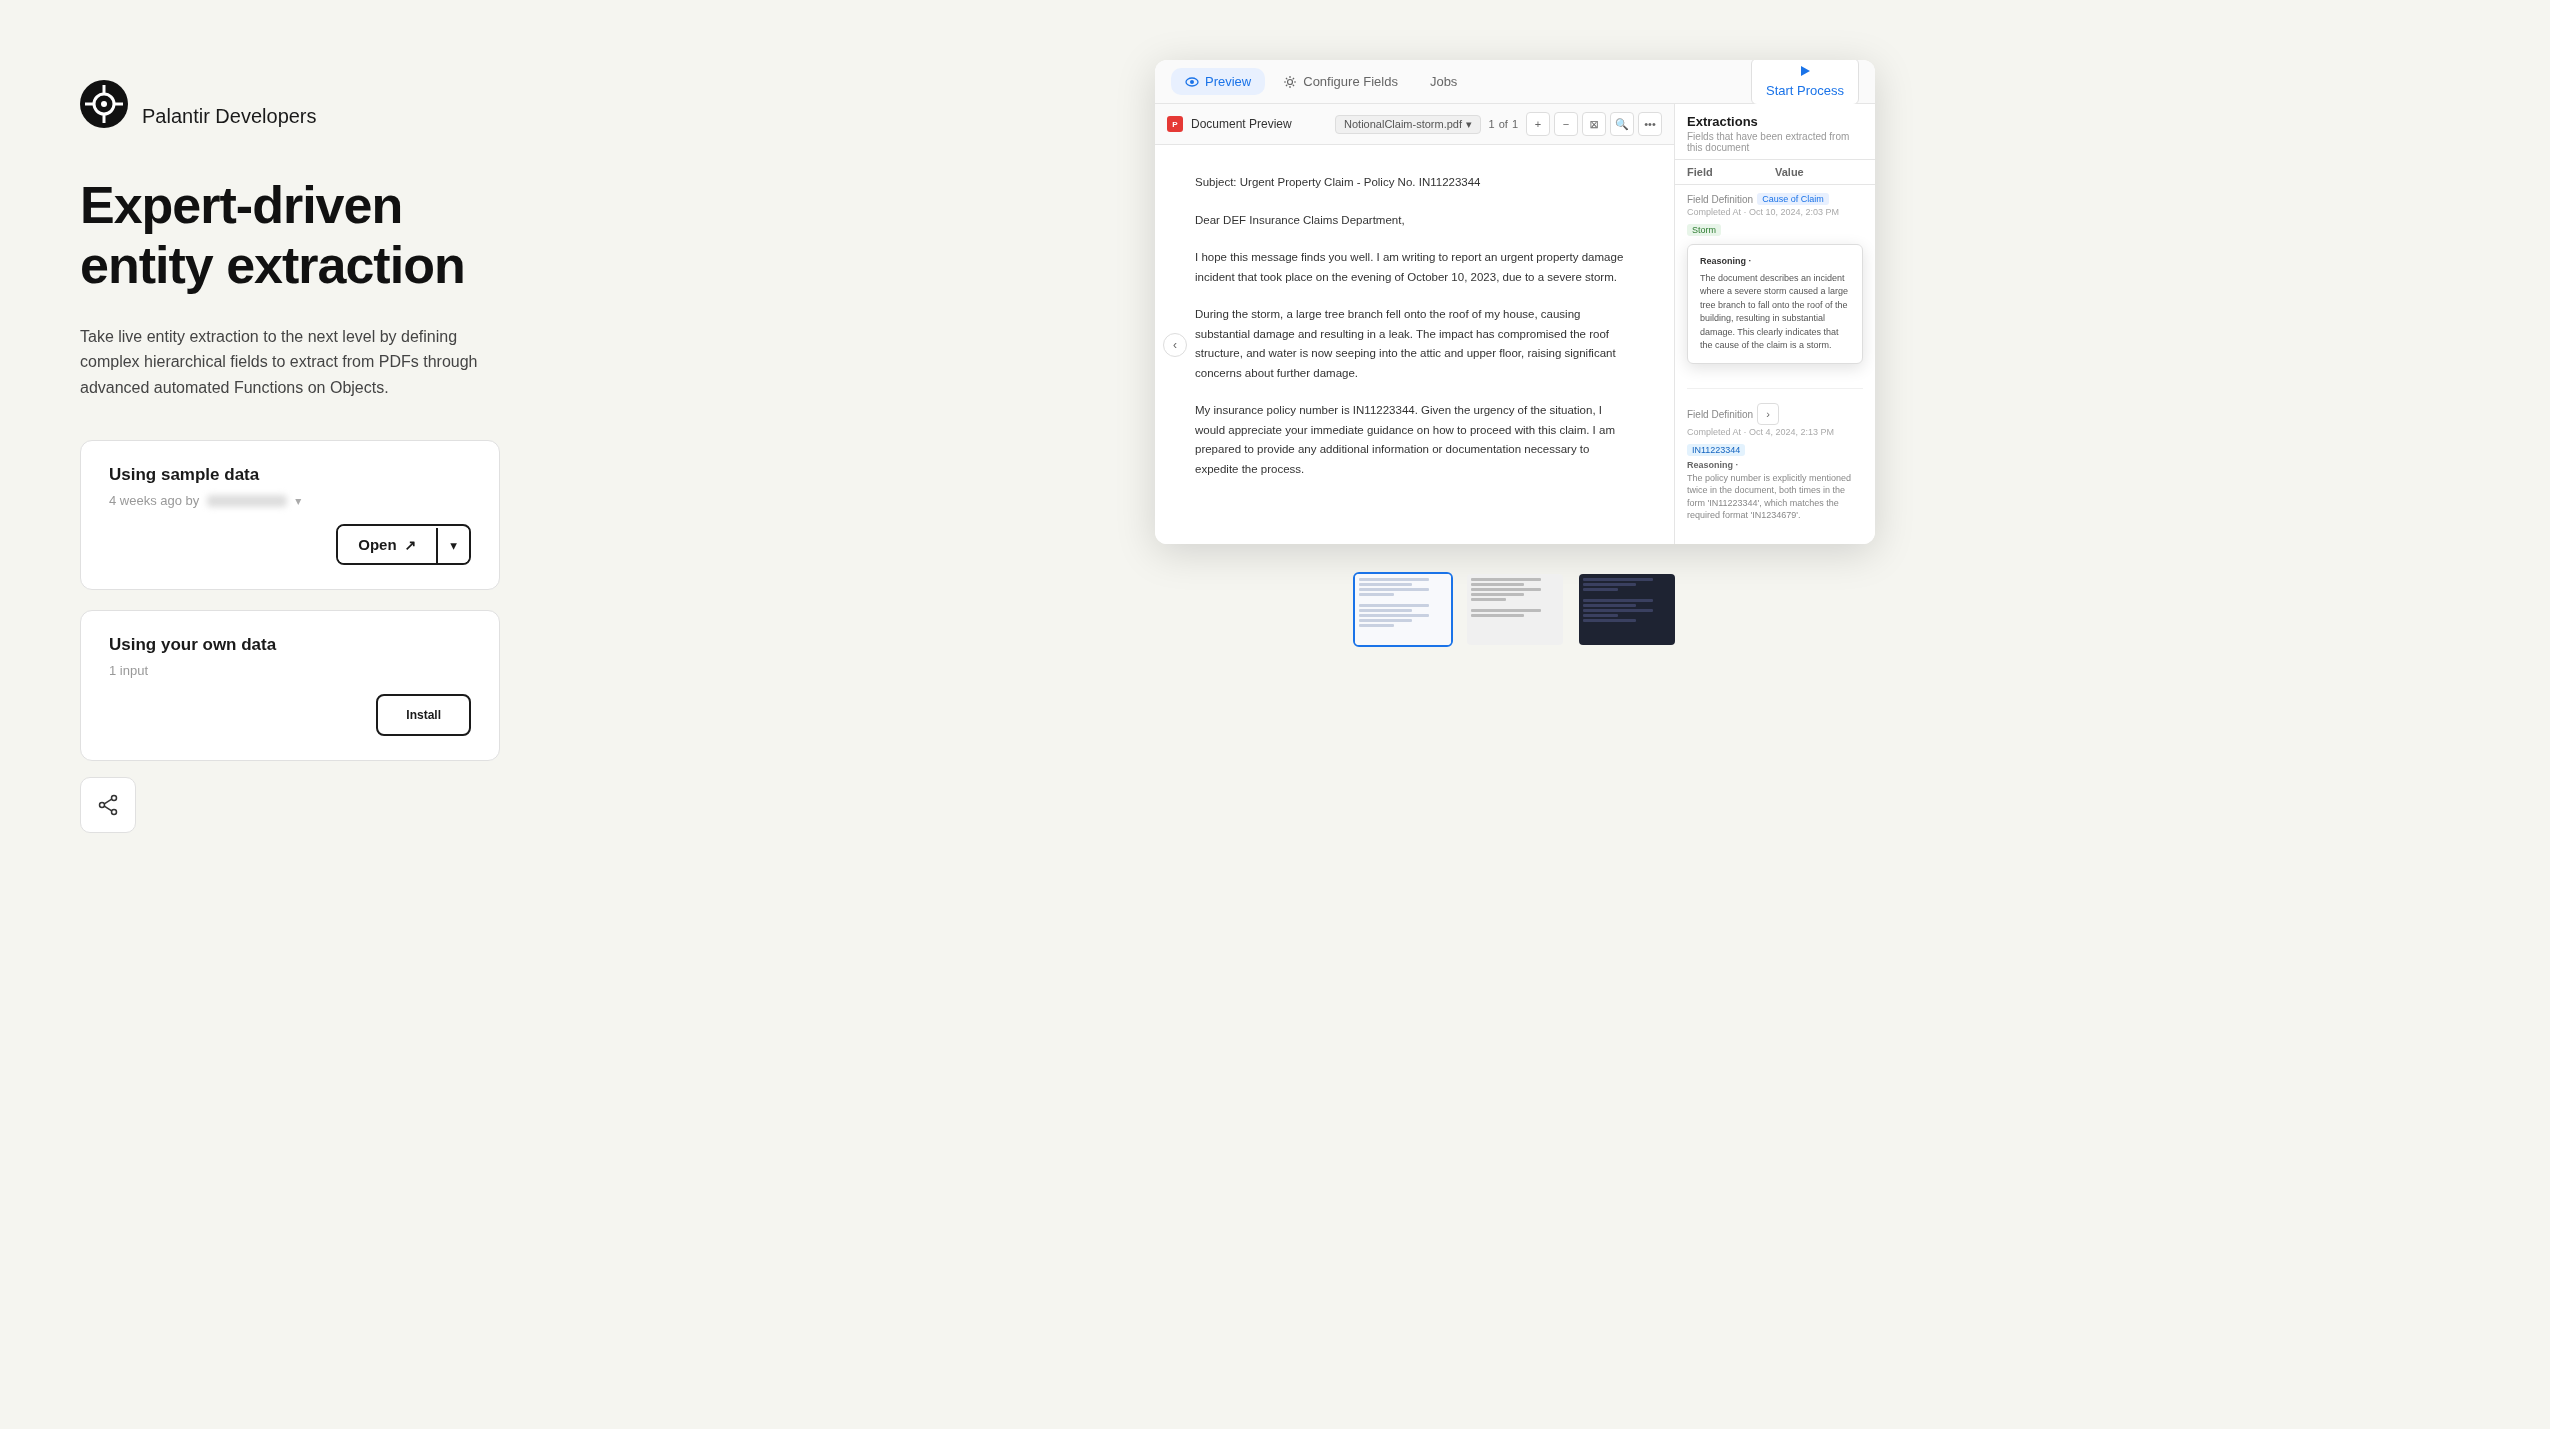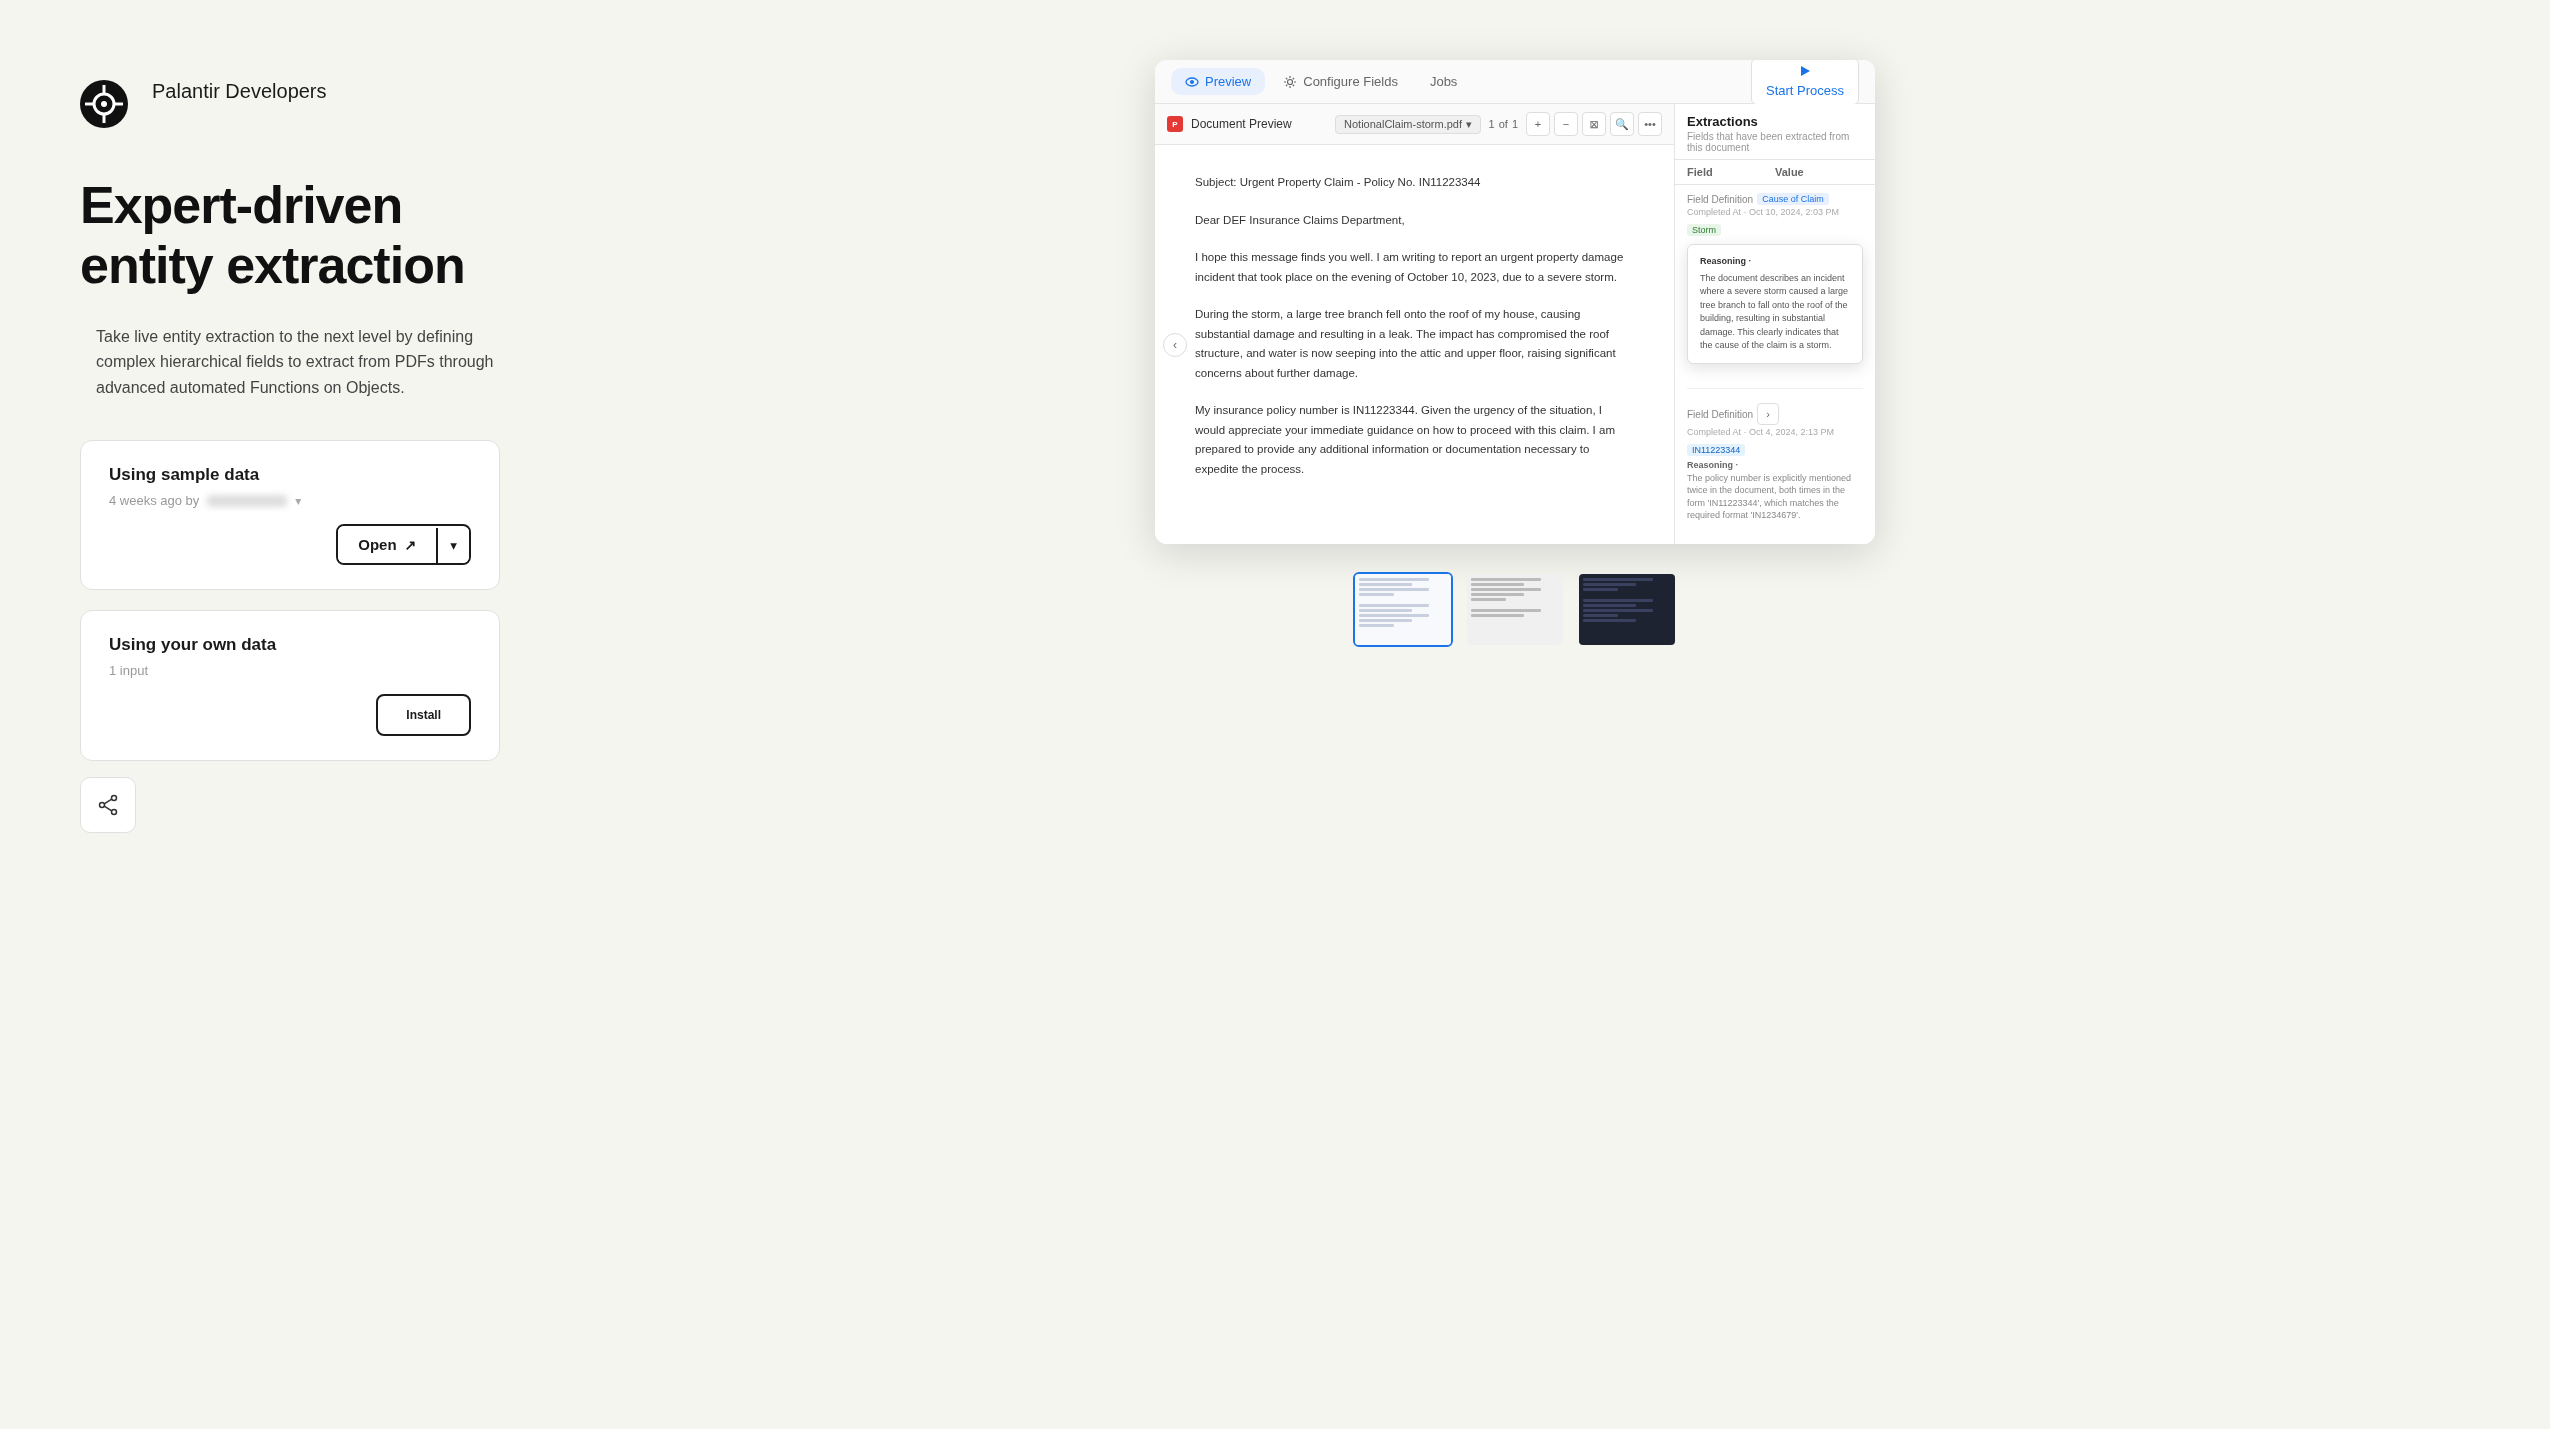--- a/index.html
+++ b/index.html
@@ -21,22 +21,22 @@
 
     
     .left-panel {
       flex: 0 0 420px;
       max-width: 420px;
       padding-top: 20px;
     }
 
     .brand-header {
       display: flex;
-      align-items: flex-start;
-      gap: 24px;
+      align-items: flex-end;
+      gap: 14px;
       margin-bottom: 48px;
     }
 
     .brand-logo {
       width: 48px;
       height: 48px;
     }
 
     .brand-name {
       font-size: 20px;
@@ -51,21 +51,20 @@
       color: #111;
       margin-bottom: 28px;
       letter-spacing: -1px;
     }
 
     .hero-description {
       font-size: 16px;
       line-height: 1.6;
       color: #444;
       margin-bottom: 40px;
-      margin-left: 16px;
     }
 
     .data-card {
       background: #fff;
       border: 1px solid #e0e0e0;
       border-radius: 12px;
       padding: 24px 28px;
       margin-bottom: 16px;
       margin-top: 20px;
     }

